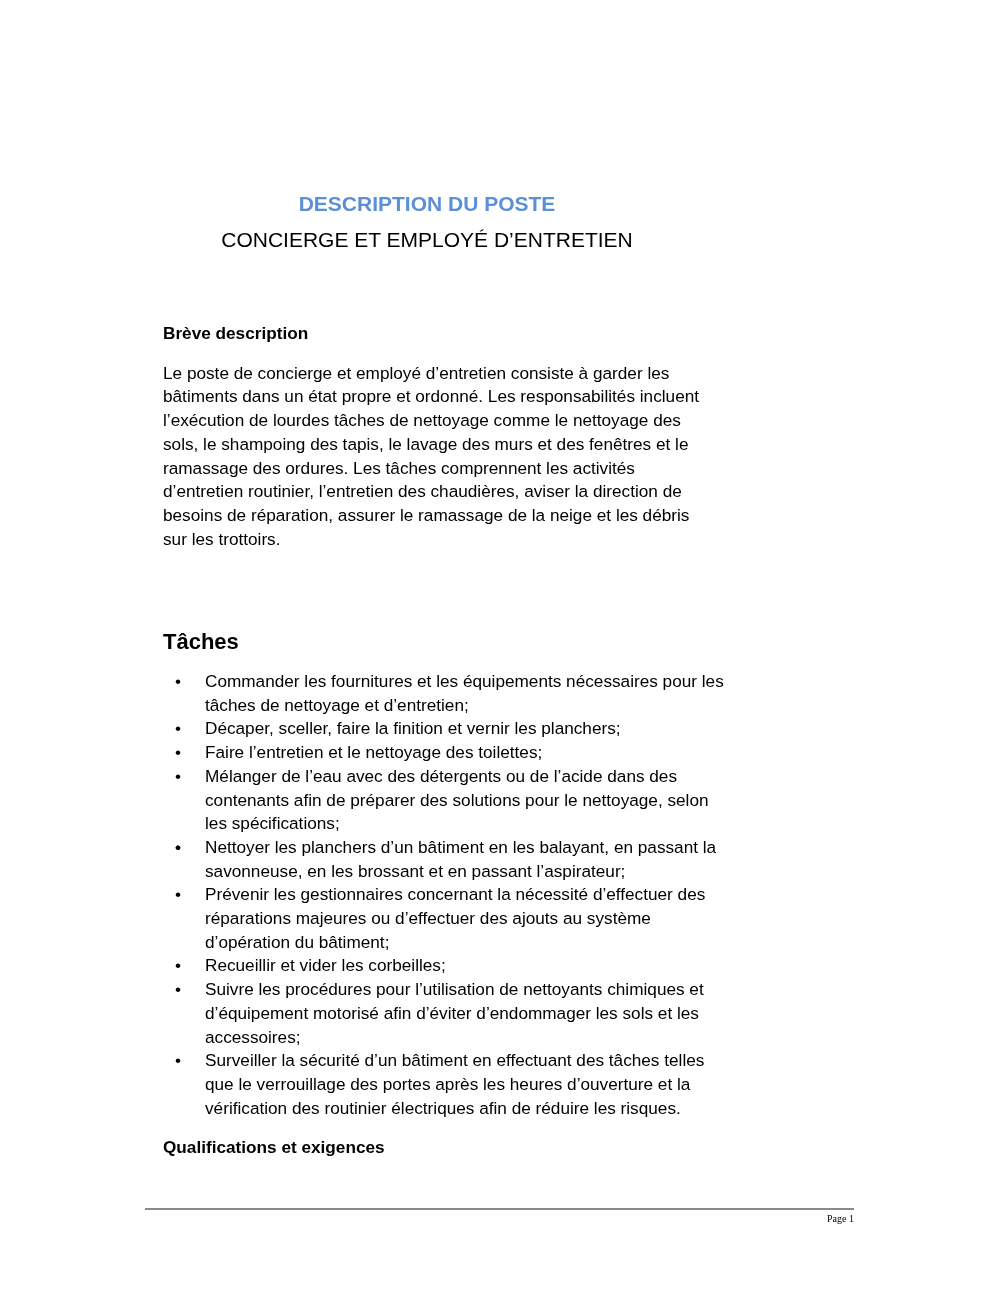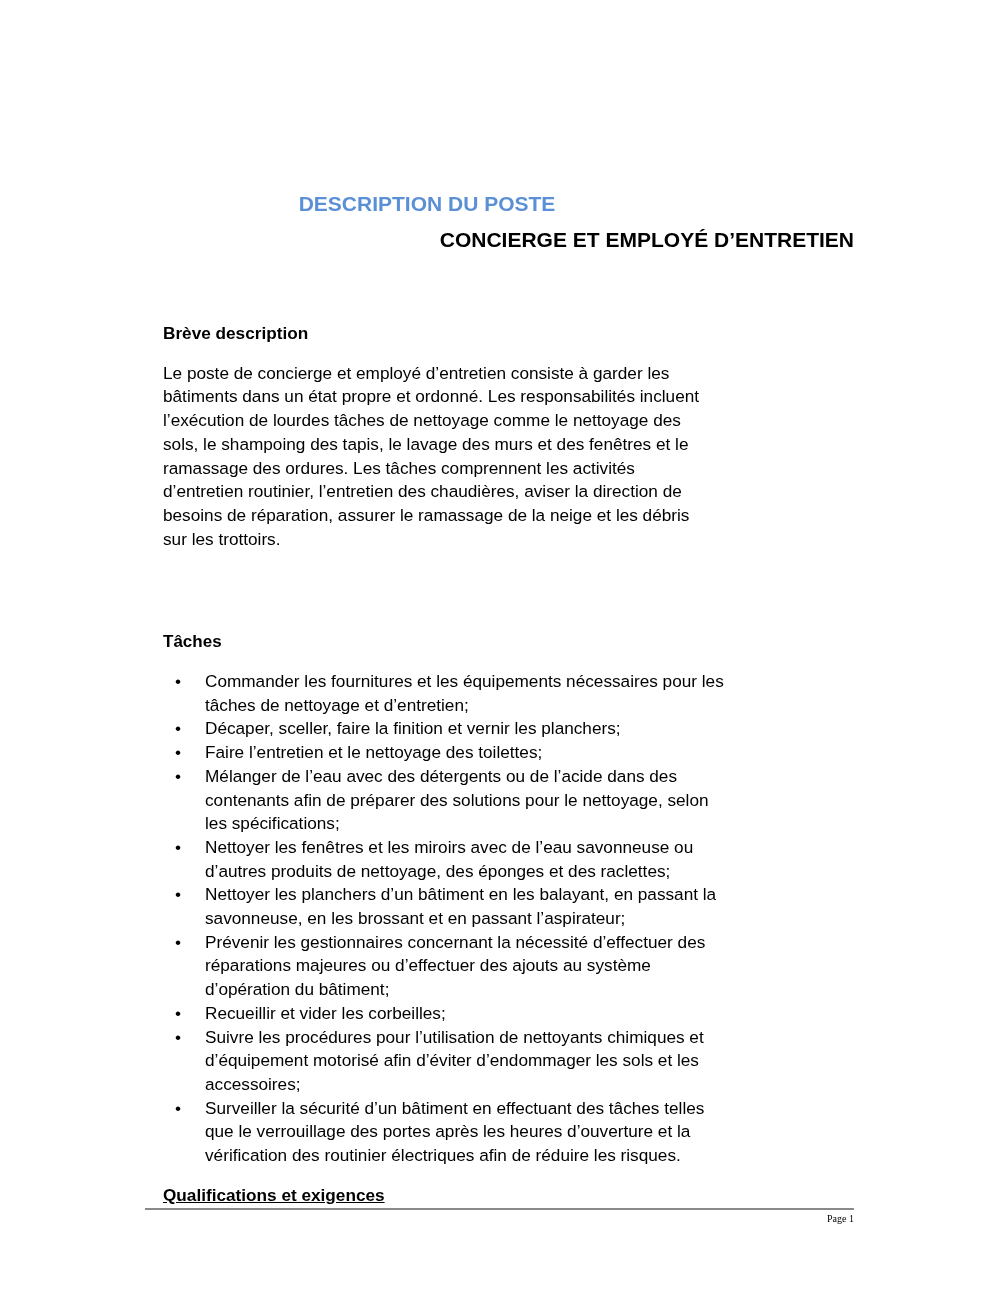--- a/index.html
+++ b/index.html
@@ -28,22 +28,22 @@
       text-align: center;
       font-weight: bold;
       font-size: 21px;
       color: #5b8fd6;
       letter-spacing: 0px;
     }
     .title-2 {
       position: absolute;
       left: 0; width: 854px;
       top: 212px;
-      text-align: right;
-      font-weight: bold;
+      text-align: center;
+      font-weight: normal;
       font-size: 21px;
       color: #000000;
     }
     .content {
       position: absolute;
       left: 147px;
       top: 290px;
       width: 580px;
       font-size: 17.2px;
       line-height: 23.7px;
@@ -98,37 +98,37 @@
   <div class="content">
 
     <section>
       <h2 class="section-heading" style="font-size:17.2px;">Brève description</h2>
       <p class="paragraph">Le poste de concierge et employé d’entretien consiste à garder les bâtiments dans un état propre et ordonné. Les responsabilités incluent l’exécution de lourdes tâches de nettoyage comme le nettoyage des sols, le shampoing des tapis, le lavage des murs et des fenêtres et le ramassage des ordures. Les tâches comprennent les activités d’entretien routinier, l’entretien des chaudières, aviser la direction de besoins de réparation, assurer le ramassage de la neige et les débris sur les trottoirs.</p>
     </section>
 
     <div class="spacer-1"></div>
 
     <section>
-      <h2 class="section-heading" style="font-size:17px;">Tâches</h2>
+      <h2 class="section-heading" style="font-size:22px;">Tâches</h2>
       <ul class="task-list">
         <li><span class="bullet">•</span><span>Commander les fournitures et les équipements nécessaires pour les tâches de nettoyage et d’entretien;</span></li>
         <li><span class="bullet">•</span><span>Décaper, sceller, faire la finition et vernir les planchers;</span></li>
         <li><span class="bullet">•</span><span>Faire l’entretien et le nettoyage des toilettes;</span></li>
         <li><span class="bullet">•</span><span>Mélanger de l’eau avec des détergents ou de l’acide dans des contenants afin de préparer des solutions pour le nettoyage, selon les spécifications;</span></li>
-        <li><span class="bullet">•</span><span>Nettoyer les fenêtres et les miroirs avec de l’eau savonneuse ou d’autres produits de nettoyage, des éponges et des raclettes;</span></li>
+        <li><span class="bullet">•</span></li>
         <li><span class="bullet">•</span><span>Nettoyer les planchers d’un bâtiment en les balayant, en passant la savonneuse, en les brossant et en passant l’aspirateur;</span></li>
         <li><span class="bullet">•</span><span>Prévenir les gestionnaires concernant la nécessité d’effectuer des réparations majeures ou d’effectuer des ajouts au système d’opération du bâtiment;</span></li>
         <li><span class="bullet">•</span><span>Recueillir et vider les corbeilles;</span></li>
         <li><span class="bullet">•</span><span>Suivre les procédures pour l’utilisation de nettoyants chimiques et d’équipement motorisé afin d’éviter d’endommager les sols et les accessoires;</span></li>
         <li><span class="bullet">•</span><span>Surveiller la sécurité d’un bâtiment en effectuant des tâches telles que le verrouillage des portes après les heures d’ouverture et la vérification des routinier électriques afin de réduire les risques.</span></li>
       </ul>
     </section>
 
     <section>
-      <h2 class="section-heading" style="font-size:17.2px;text-decoration:underline;">Qualifications et exigences</h2>
+      <h2 class="section-heading" style="font-size:17.2px;">Qualifications et exigences</h2>
     </section>
 
   </div>
 
   <div class="footer-rule"></div>
   <div class="page-number">Page 1</div>
 
 </div>
 
 </body></html>

